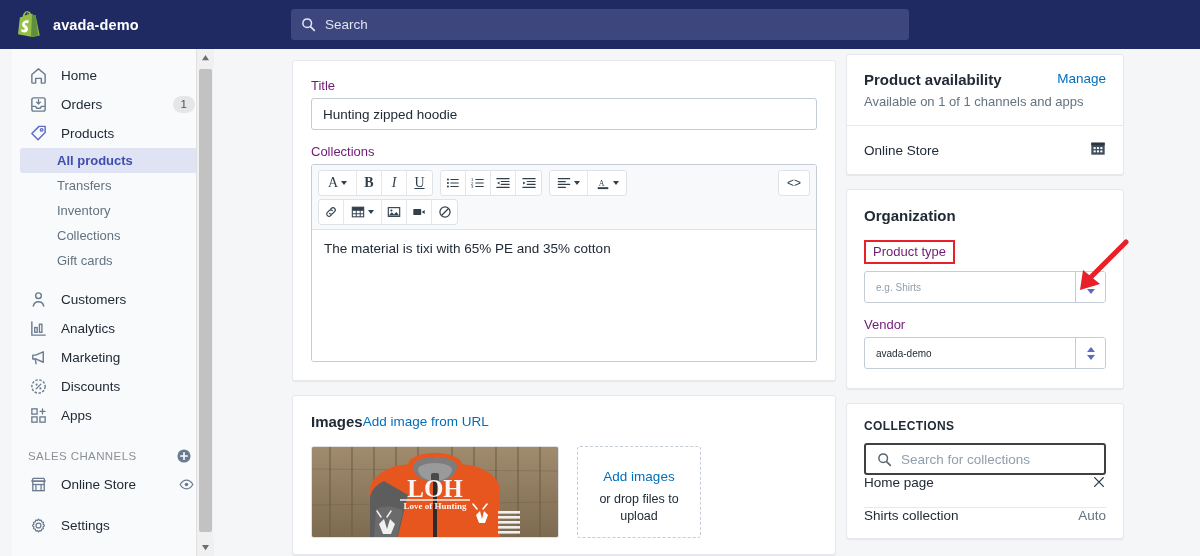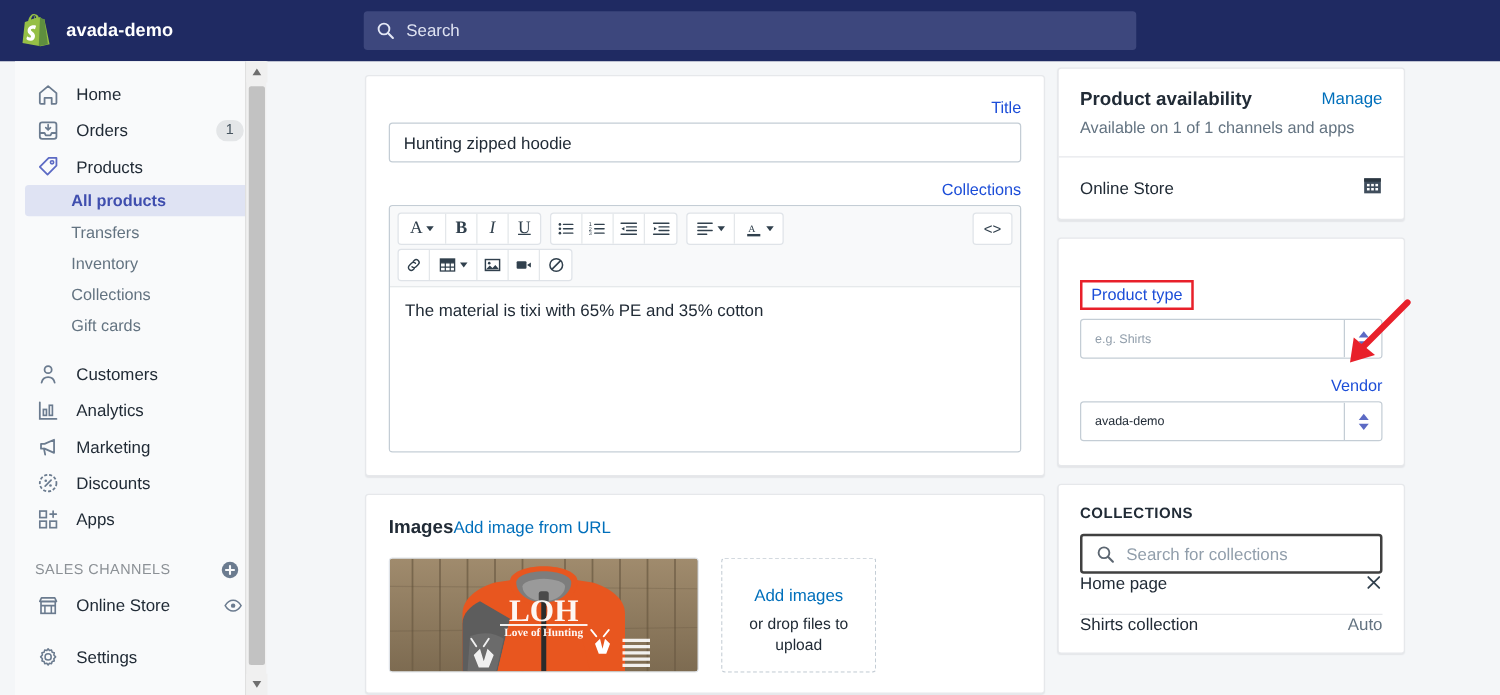--- a/index.html
+++ b/index.html
@@ -80,21 +80,21 @@
 
   
   .content { position: absolute; top: 49px; left: 214px; width: 986px; height: 507px; }
   .card {
     background: #fff; border: 1px solid #e6e8eb; border-radius: 3px;
     box-shadow: 0 1px 1px rgba(22,29,37,.07);
   }
   .col-main { position: absolute; left: 78px; top: 11px; width: 544px; }
   .col-side { position: absolute; left: 632px; top: 5px; width: 278px; }
 
-  .field-label { font-size: 13px; color: #1d4ed8; margin-bottom: 5px; text-align: right; }
+  .field-label { font-size: 13px; color: #701a75; margin-bottom: 5px; }
   .text-input {
     width: 100%; height: 32px; border: 1px solid #c4cdd5; border-radius: 3px;
     background: #fff; font-size: 13.5px; color: #212b36; padding: 0 11px;
     display: flex; align-items: center; cursor: text; font-family: "Liberation Sans", sans-serif;
   }
 
   
   .editor { border: 1px solid #c4cdd5; border-radius: 3px; overflow: hidden; }
   .ed-toolbar { background: #f8f9fa; border-bottom: 1px solid #e0e3e6; padding: 5px 6px 4px; }
   .ed-row { display: flex; align-items: center; gap: 0; }
@@ -585,20 +585,21 @@
                 <rect x="4" y="11.7" width="2.4" height="2.2"></rect>
                   <rect x="7.8" y="11.7" width="2.4" height="2.2"></rect>
                   <rect x="11.6" y="11.7" width="2.4" height="2.2"></rect>
               </g>
             </svg>
           </span>
         </div>
       </div>
 
       <div class="card" style="margin-top:14px;padding:17px 17px 19px;">
+        <div class="panel-title">Organization</div>
 
         <div style="margin-top:16px;">
           <div class="hl-box">
             <div class="field-label">Product type</div>
           </div>
           <div class="sel-wrap" style="margin-top:7px;">
             <span class="sel-val ph">e.g. Shirts</span>
             <span class="sel-btn">
               <span class="tri-up"></span>
               <span class="tri-dn"></span>

